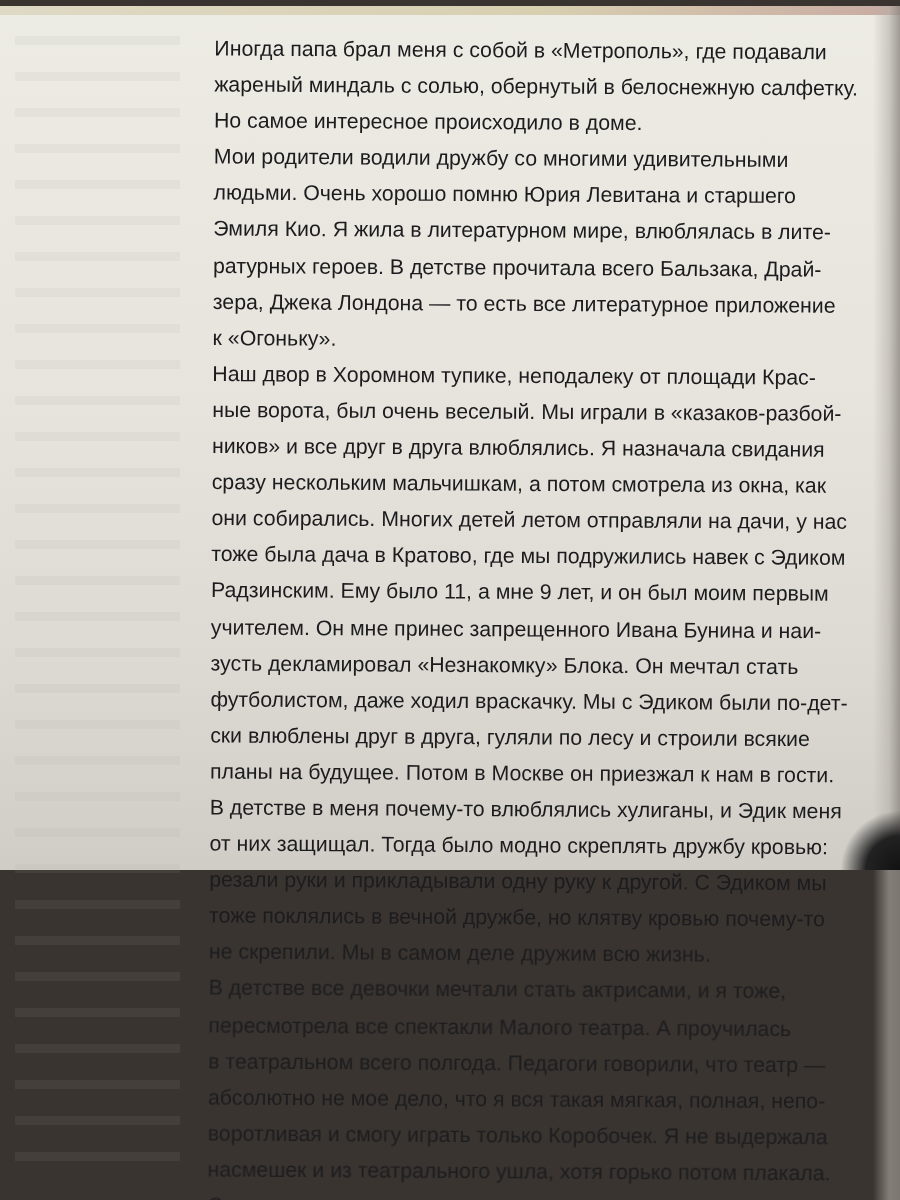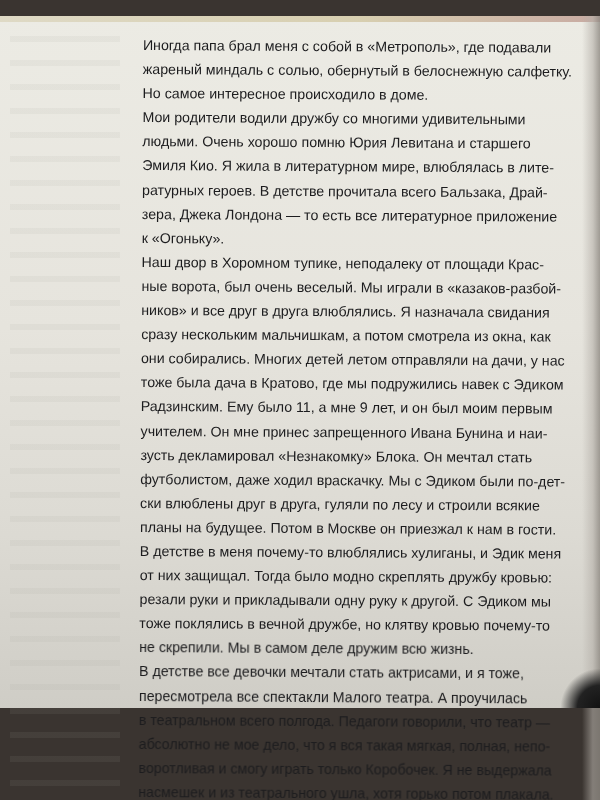--- a/index.html
+++ b/index.html
@@ -1,21 +1,21 @@
 <!DOCTYPE html>
 <html><head>
   <meta charset="utf-8">
   <style>
     html, body { margin: 0; padding: 0; }
     body {
       width: 600px; height: 800px; overflow: hidden; position: relative;
       background: #3a3430;
     }
     .page {
-      position: absolute; left: 0; top: 16px; width: 600px; height: 692px;
+      position: absolute; left: 0; top: 4px; width: 600px; height: 576px;
       background: linear-gradient(180deg, #ecebe4 0%, #e6e4dd 45%, #dcdad3 75%, #cfcdc6 100%);
     }
     .top-strip {
       position: absolute; left: 0; top: 0; width: 600px; height: 6px;
       background: linear-gradient(90deg, #d9d2b8 0%, #cfc39a 60%, #b98f86 100%);
       opacity: 0.7;
     }
     .right-edge {
       position: absolute; right: 0; top: 0; width: 18px; height: 800px;
       background: linear-gradient(90deg, rgba(0,0,0,0) 0%, rgba(180,175,168,0.6) 60%, rgba(140,135,128,0.8) 100%);

